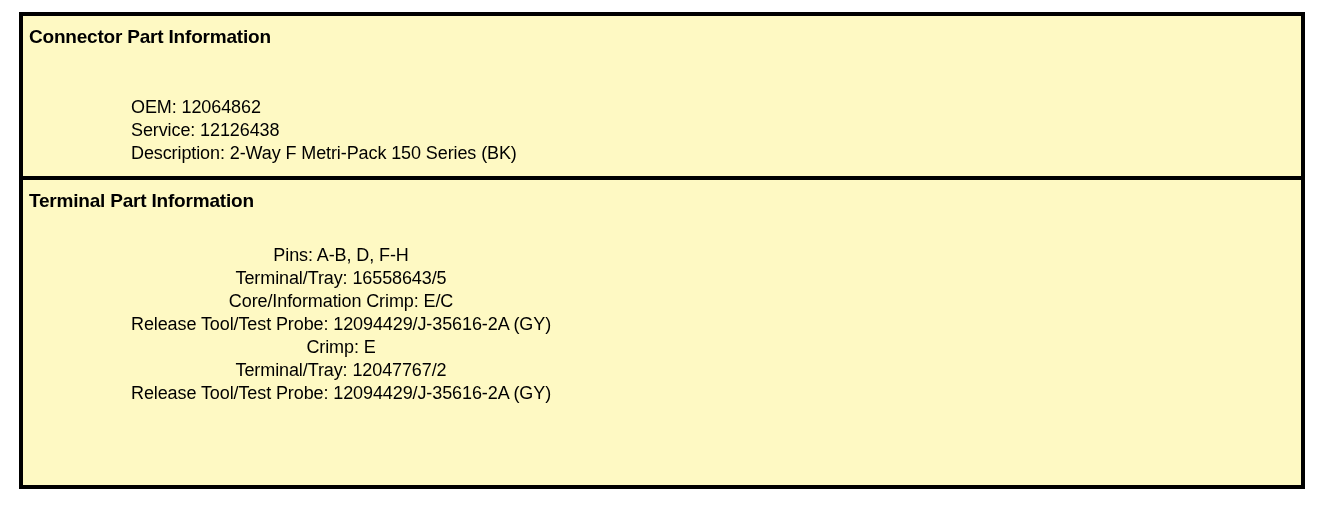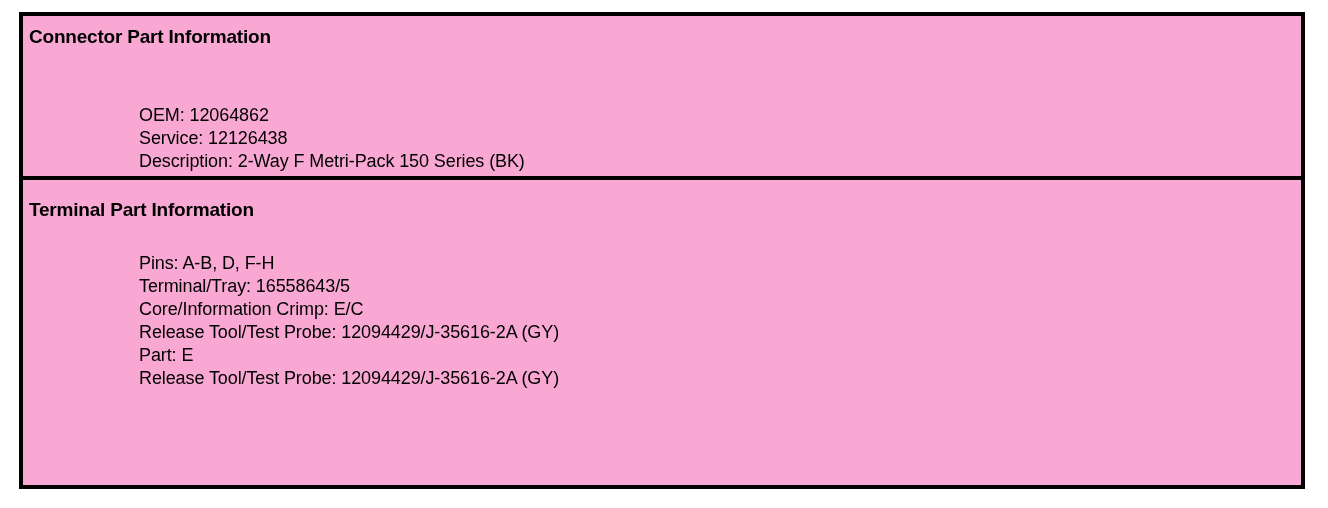--- a/index.html
+++ b/index.html
@@ -17,21 +17,21 @@
   }
 
   .sheet {
     position: absolute;
     left: 19px;
     top: 12px;
     width: 1286px;
     height: 477px;
     box-sizing: border-box;
     border: 4px solid #000000;
-    background: #f9a8d4;
+    background: #fef9c3;
   }
 
   .section {
     position: relative;
     box-sizing: border-box;
   }
 
   .section--connector {
     height: 164px;
     border-bottom: 4px solid #000000;
@@ -46,32 +46,32 @@
     left: 6px;
     font-family: "Liberation Sans", "DejaVu Sans", sans-serif;
     font-weight: bold;
     font-size: 19px;
     line-height: 22px;
     letter-spacing: -0.2px;
     white-space: nowrap;
   }
 
   .section--connector .section-title { top: 10px; }
-  .section--terminal  .section-title { top: 19px; }
+  .section--terminal  .section-title { top: 10px; }
 
   .detail-list {
     position: absolute;
     left: 104px;
-    margin: 12px;
+    margin: 4px;
     padding: 0;
     list-style: none;
   }
 
   .section--connector .detail-list { top: 76px; }
-  .section--terminal  .detail-list { top: 60px; }
+  .section--terminal  .detail-list { top: 60px; text-align: center; }
 
   .detail-line {
     font-family: "Liberation Sans", "DejaVu Sans", sans-serif;
     font-size: 18px;
     line-height: 23px;
     font-weight: normal;
     white-space: nowrap;
     letter-spacing: -0.1px;
   }
 </style>
@@ -89,18 +89,19 @@
     </ul>
   </div>
 
   <div class="section section--terminal">
     <div class="section-title">Terminal Part Information</div>
     <ul class="detail-list">
       <li class="detail-line">Pins: A-B, D, F-H</li>
       <li class="detail-line">Terminal/Tray: 16558643/5</li>
       <li class="detail-line">Core/Information Crimp: E/C</li>
       <li class="detail-line">Release Tool/Test Probe: 12094429/J-35616-2A (GY)</li>
-      <li class="detail-line">Part: E</li>
+      <li class="detail-line">Crimp: E</li>
+      <li class="detail-line">Terminal/Tray: 12047767/2</li>
       <li class="detail-line">Release Tool/Test Probe: 12094429/J-35616-2A (GY)</li>
     </ul>
   </div>
 
 </div>
 
 </body></html>

